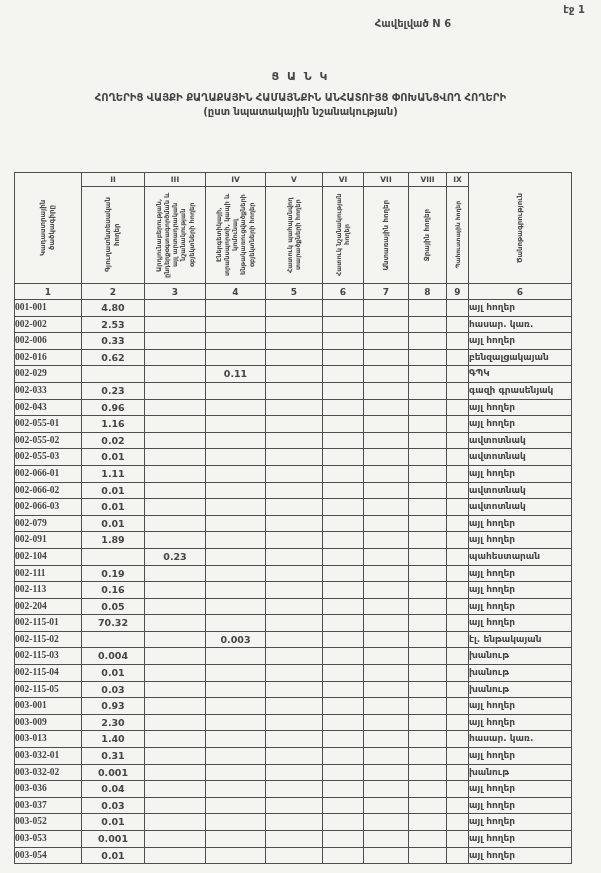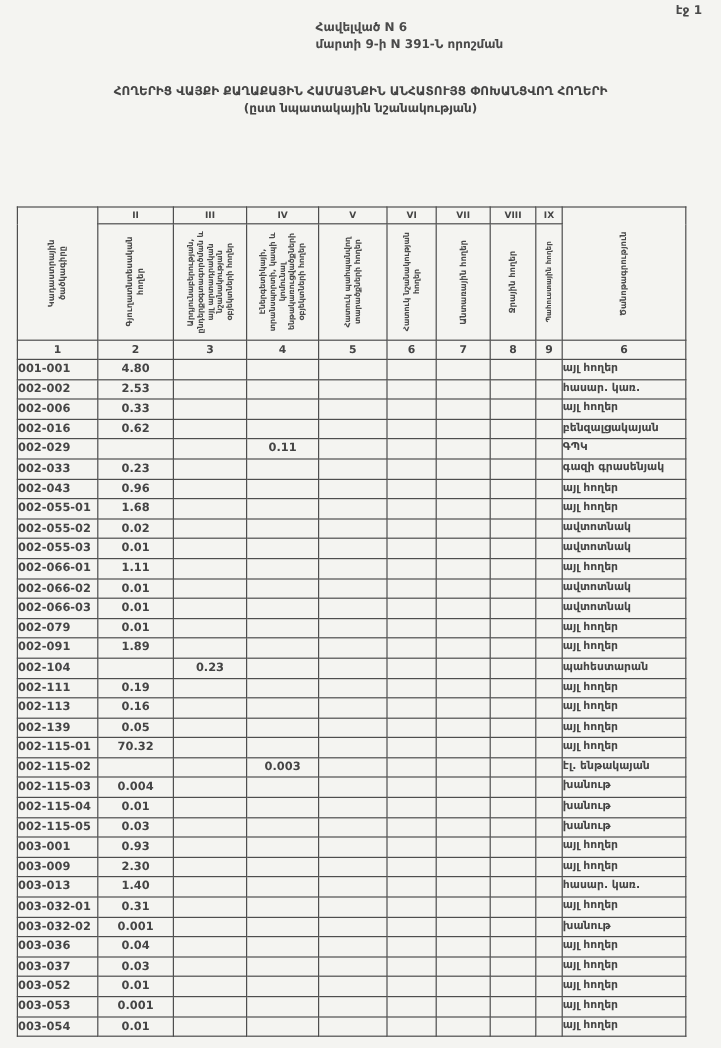--- a/index.html
+++ b/index.html
@@ -10,21 +10,21 @@
     color:#474747;
     position:relative;
     overflow:hidden;
   }
   .page-number{
     position:absolute;top:4px;right:16px;
     font-size:10px;font-weight:bold;color:#4a4a4a;
   }
   .appendix{
     position:absolute;top:17px;right:38px;width:300px;
-    font-size:10px;font-weight:bold;
+    text-align:center;font-size:10px;font-weight:bold;
     line-height:14px;color:#4a4a4a;
   }
   .title-block{
     position:absolute;top:70px;left:0;width:601px;
     text-align:center;color:#454545;
   }
   .title-heading{font-size:11px;font-weight:bold;letter-spacing:2px;margin-bottom:8px;}
   .title-line{font-size:10px;font-weight:bold;line-height:13.5px;}
   .title-sub{font-size:10px;font-weight:bold;margin-top:1px;}
 
@@ -59,40 +59,40 @@
     text-align:center;
     color:#4a4a4a;
   }
   .vtext.one{font-size:7px;}
   .vtext.narrow{font-size:6px;}
   .num-cell{
     height:15px;font-size:9px;font-weight:bold;text-align:center;line-height:14px;
   }
   td.code{
     height:15.6px;font-size:9.5px;font-weight:bold;
-    padding-left:5px;line-height:15.6px;white-space:nowrap;
+    padding-left:5px;line-height:15.6px;white-space:nowrap;font-family:Liberation Serif, serif;
   }
   td.val{
     font-size:9.5px;font-weight:bold;text-align:center;line-height:15.6px;white-space:nowrap;
   }
   td.note{
     font-size:9px;font-weight:bold;padding-left:5px;line-height:15.6px;white-space:nowrap;
   }
 </style>
 </head>
 <body>
 
 <div class="page-number">էջ 1</div>
 
 <div class="appendix">
   <div>Հավելված N 6</div>
-  <div>մարտի 9-ի N 391-Ն որոշման</div>
 </div>
 
 <div class="title-block">
+  <div class="title-heading">Ց Ա Ն Կ</div>
   <div class="title-line">ՀՈՂԵՐԻՑ ՎԱՅՔԻ ՔԱՂԱՔԱՅԻՆ ՀԱՄԱՅՆՔԻՆ ԱՆՀԱՏՈՒՅՑ ՓՈԽԱՆՑՎՈՂ ՀՈՂԵՐԻ</div>
   <div class="title-sub">(ըստ նպատակային նշանակության)</div>
 </div>
 
 <table class="land-table">
   <colgroup>
     <col style="width:67px">
       <col style="width:63px">
       <col style="width:61px">
     <col style="width:60px">
@@ -259,21 +259,21 @@
         <td class="val"></td>
         <td class="val"></td>
         <td class="val"></td>
         <td class="val"></td>
         <td class="val"></td>
         <td class="val"></td>
         <td class="note">այլ հողեր</td>
       </tr>
       <tr>
         <td class="code">002-055-01</td>
-        <td class="val">1.68</td>
+        <td class="val">1.16</td>
         <td class="val"></td>
         <td class="val"></td>
         <td class="val"></td>
         <td class="val"></td>
         <td class="val"></td>
         <td class="val"></td>
         <td class="val"></td>
         <td class="note">այլ հողեր</td>
       </tr>
       <tr>
@@ -390,21 +390,21 @@
         <td class="val"></td>
         <td class="val"></td>
         <td class="val"></td>
         <td class="val"></td>
         <td class="val"></td>
         <td class="val"></td>
         <td class="val"></td>
         <td class="note">այլ հողեր</td>
       </tr>
       <tr>
-        <td class="code">002-139</td>
+        <td class="code">002-204</td>
         <td class="val">0.05</td>
         <td class="val"></td>
         <td class="val"></td>
         <td class="val"></td>
         <td class="val"></td>
         <td class="val"></td>
         <td class="val"></td>
         <td class="val"></td>
         <td class="note">այլ հողեր</td>
       </tr>

